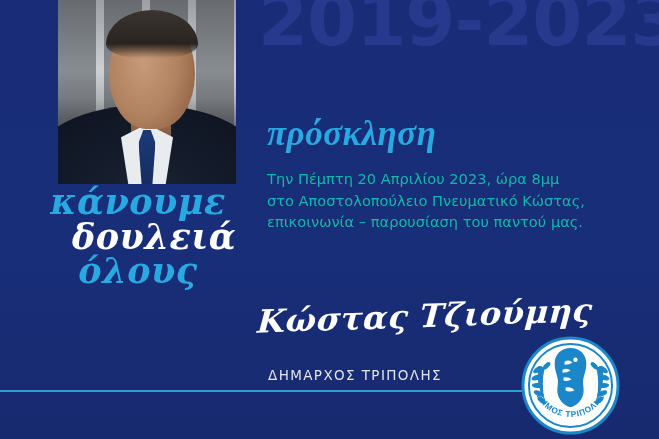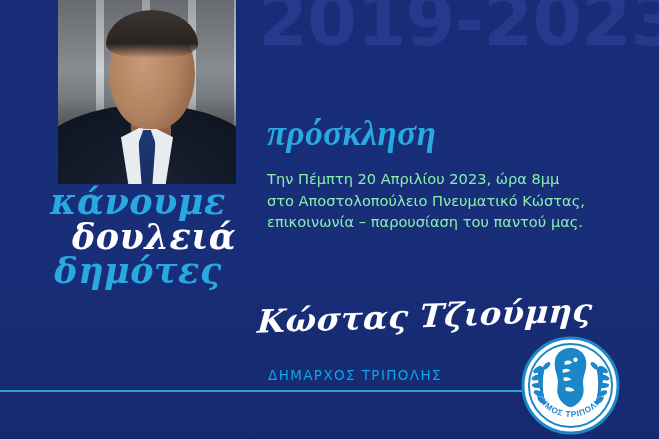--- a/index.html
+++ b/index.html
@@ -174,21 +174,21 @@
   }
 
   .invite-body {
     position: absolute;
     left: 267px;
     top: 168px;
     width: 340px;
     font-family: "DejaVu Sans", sans-serif;
     font-size: 14.6px;
     line-height: 21.6px;
-    color: #86efac;
+    color: #14b8a6;
   }
   .invite-body span { display: block; white-space: nowrap; }
 
   
   .signature {
     position: absolute;
     left: 258px;
     top: 300px;
     font-family: "DejaVu Serif", serif;
     font-style: italic;
@@ -200,21 +200,21 @@
     white-space: nowrap;
     letter-spacing: 0.5px;
   }
   .signature-role {
     position: absolute;
     left: 268px;
     top: 367px;
     font-family: "DejaVu Sans", sans-serif;
     font-size: 13.5px;
     letter-spacing: 1.4px;
-    color: #0ea5e9;
+    color: #e5e5e5;
     white-space: nowrap;
   }
 
   
   .divider {
     position: absolute;
     left: 0;
     top: 390px;
     width: 545px;
     height: 2px;
@@ -248,21 +248,21 @@
     <div class="photo-neck"></div>
     <div class="photo-shirt"></div>
     <div class="photo-tie"></div>
     <div class="photo-head"></div>
     <div class="photo-hair"></div>
   </div>
 
   <div class="slogan">
     <span class="slogan-line slogan-1" data-bind="slogan.line1">κάνουμε</span>
     <span class="slogan-line slogan-2" data-bind="slogan.line2">δουλειά</span>
-    <span class="slogan-line slogan-3" data-bind="slogan.line3">δημότες</span>
+    <span class="slogan-line slogan-3" data-bind="slogan.line3">όλους</span>
   </div>
 
   <div class="invite-title" data-bind="invite.title">πρόσκληση</div>
 
   <div class="invite-body">
     <span data-bind="invite.body_lines.0">Την Πέμπτη 20 Απριλίου 2023, ώρα 8μμ</span>
     <span data-bind="invite.body_lines.1">στο Αποστολοπούλειο Πνευματικό Κώστας,</span>
     <span data-bind="invite.body_lines.4">επικοινωνία – παρουσίαση του παντού μας.</span>
   </div>
 

